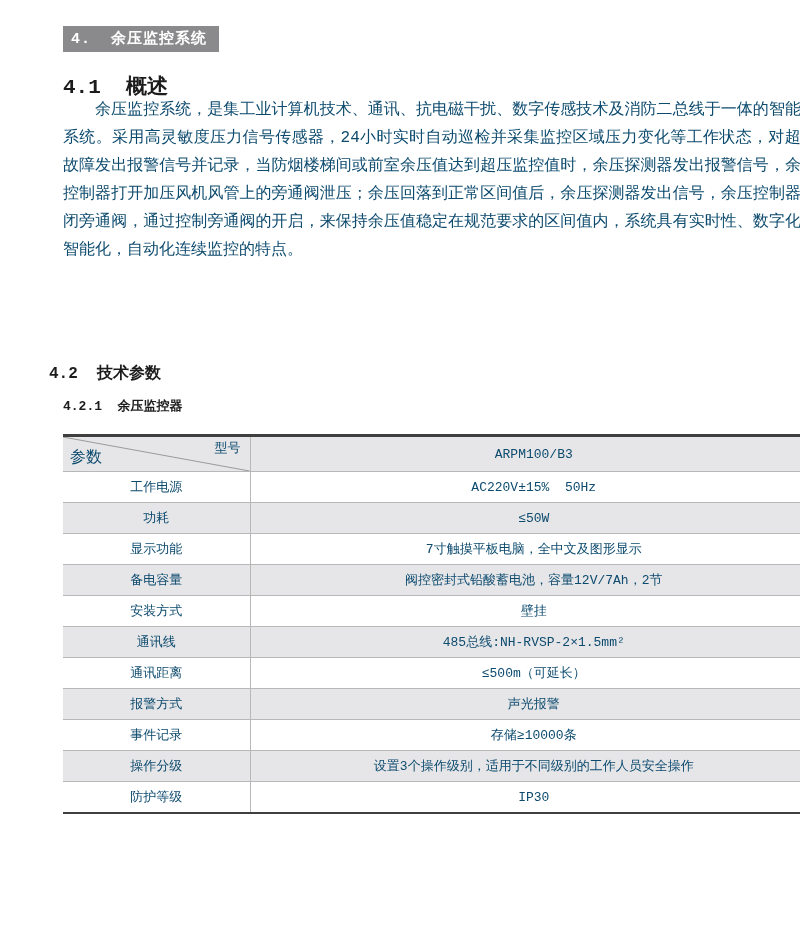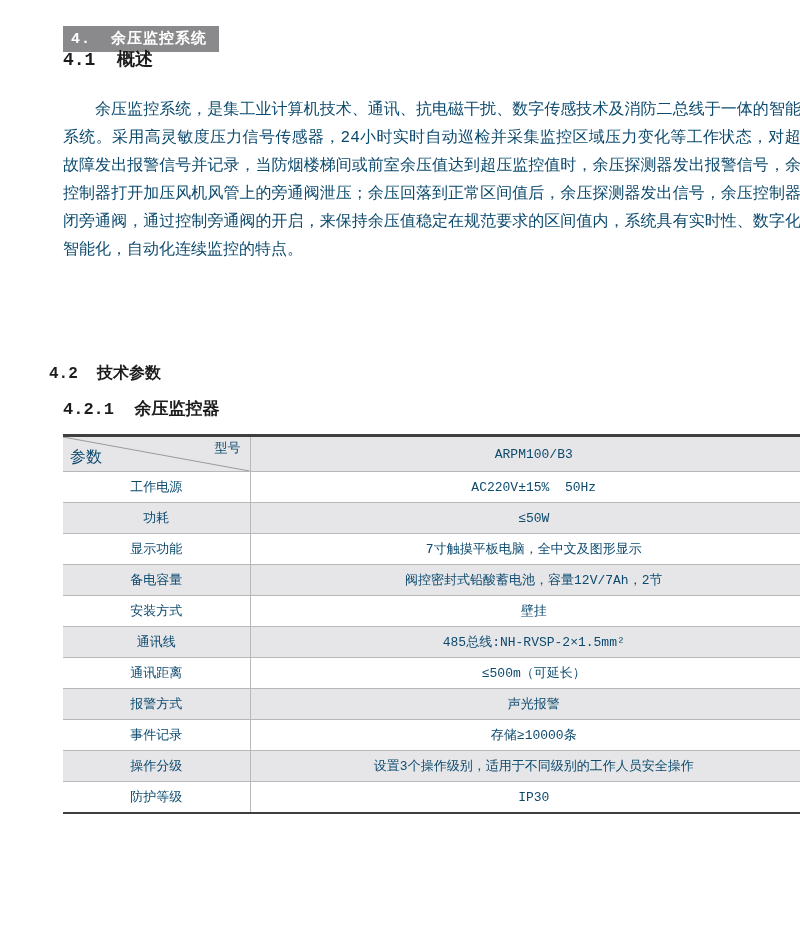--- a/index.html
+++ b/index.html
@@ -19,22 +19,22 @@
     background: #8a8a8c;
     color: #ffffff;
     font-size: 15px;
     font-weight: bold;
     padding: 3px 12px 4px 8px;
     white-space: pre;
     letter-spacing: 1px;
   }
   .h-overview {
     position: absolute;
-    left: 23px; top: 47px;
-    font-size: 18px;
+    left: 23px; top: 72px;
+    font-size: 21px;
     font-weight: bold;
     white-space: pre;
   }
   .body-text {
     position: absolute;
     left: 23px; top: 96px;
     width: 754px;
   }
   .body-text p {
     margin: 0;
@@ -47,21 +47,21 @@
   .h-tech {
     position: absolute;
     left: 9px; top: 363px;
     font-size: 16px;
     font-weight: bold;
     white-space: pre;
   }
   .h-monitor {
     position: absolute;
     left: 23px; top: 397px;
-    font-size: 17px;
+    font-size: 13px;
     font-weight: bold;
     white-space: pre;
   }
   .spec-table {
     position: absolute;
     left: 23px; top: 434px;
     width: 754px;
     border-collapse: collapse;
     table-layout: fixed;
     border-top: 3px solid #3f3f3f;

